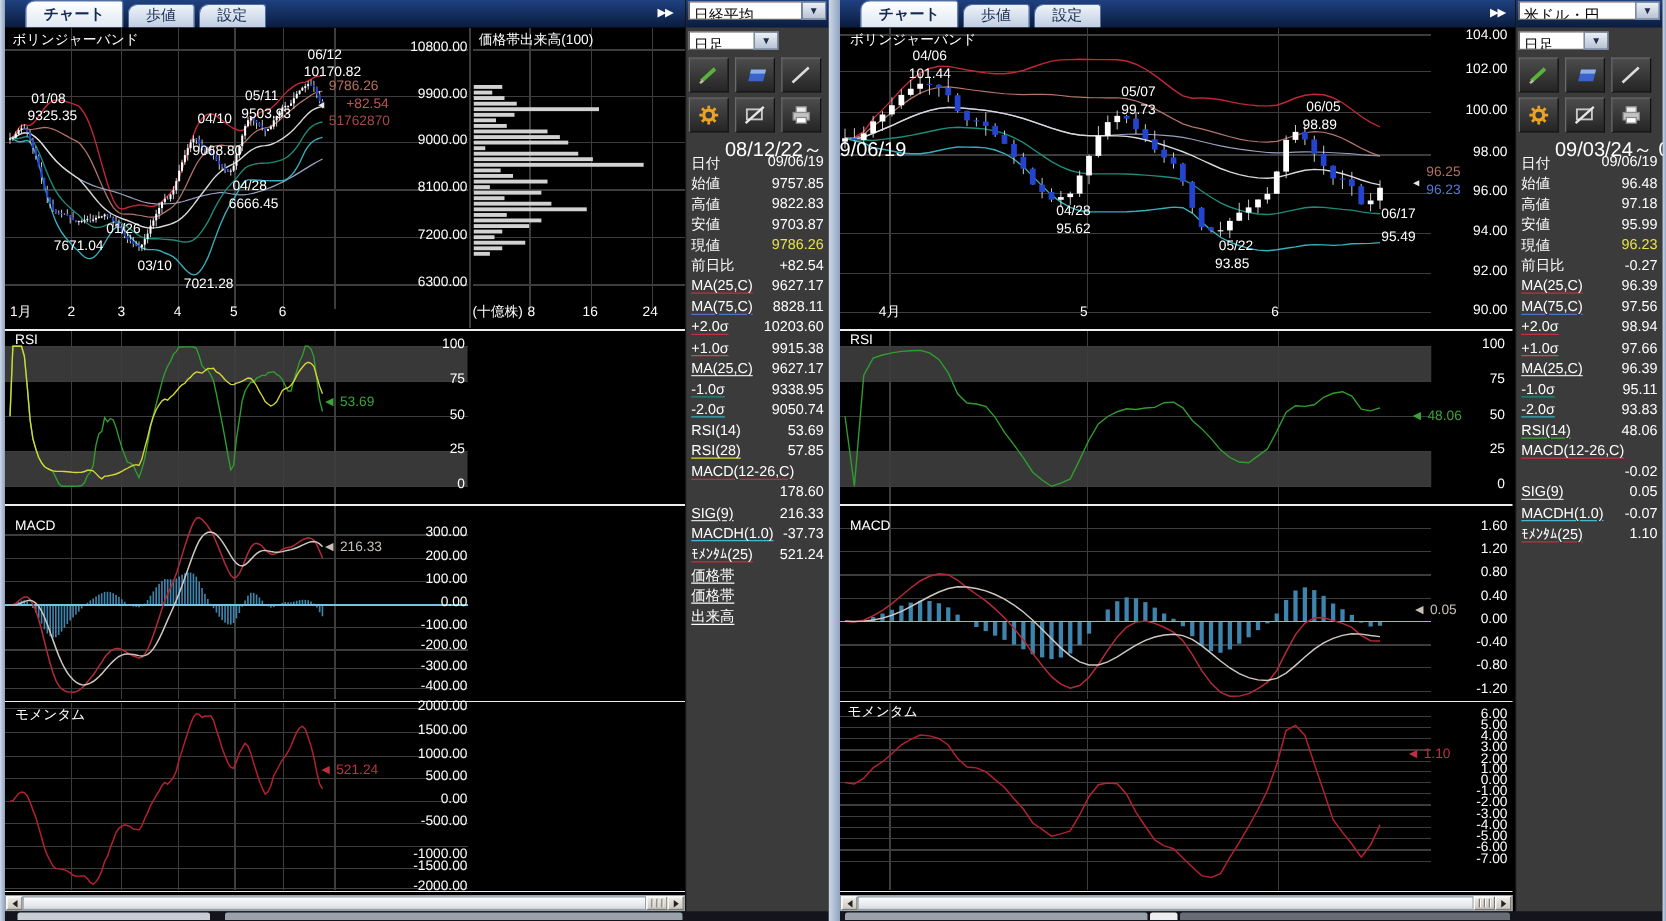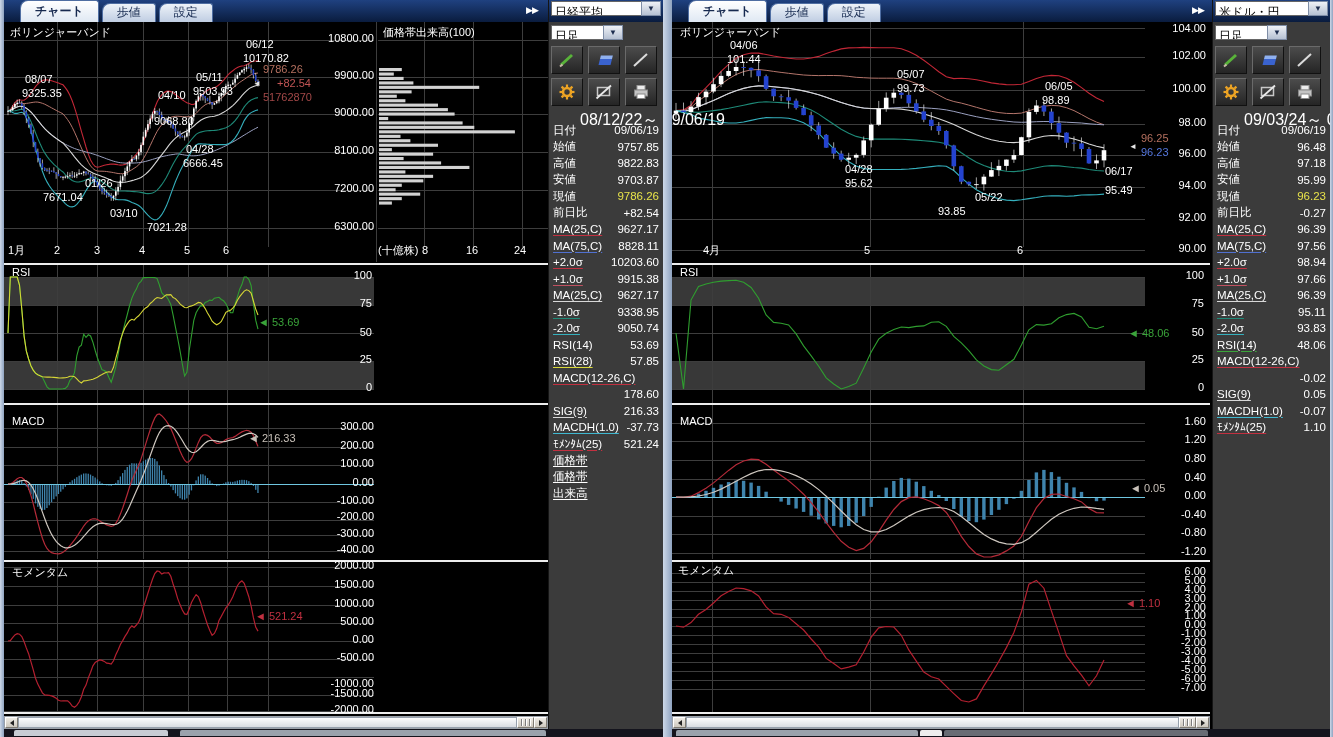--- a/index.html
+++ b/index.html
@@ -799,40 +799,40 @@
       <span class="clbl" style="right: 959px; top: 544px;">-400.00</span>
       <span class="clbl" style="right: 959px; top: 560px;">2000.00</span>
       <span class="clbl" style="right: 959px; top: 579px;">1500.00</span>
       <span class="clbl" style="right: 959px; top: 598px;">1000.00</span>
       <span class="clbl" style="right: 959px; top: 616px;">500.00</span>
       <span class="clbl" style="right: 959px; top: 634px;">0.00</span>
       <span class="clbl" style="right: 959px; top: 652px;">-500.00</span>
       <span class="clbl" style="right: 959px; top: 678px; margin-left: 28px;">-1000.00</span>
       <span class="clbl" style="right: 959px; top: 688px;">-1500.00</span>
       <span class="clbl" style="right: 959px; top: 704px;">-2000.00</span>
-      <span class="clbl" style="left: 25px; top: 74px;">08/07</span>
+      <span class="clbl" style="left: 25px; top: 74px;">01/08</span>
       <span class="clbl" style="left: 22px; top: 88px;">9325.35</span>
       <span class="clbl" style="left: 46px; top: 178px; padding-left: 39px;">01/26</span>
       <span class="clbl" style="left: 43px; top: 192px;">7671.04</span>
       <span class="clbl" style="left: 110px; top: 208px;">03/10</span>
       <span class="clbl" style="left: 107px; top: 222px; margin-left: 40px;">7021.28</span>
       <span class="clbl" style="left: 158px; top: 90px;">04/10</span>
       <span class="clbl" style="left: 154px; top: 116px;">9068.80</span>
       <span class="clbl" style="left: 186px; top: 144px;">04/28</span>
       <span class="clbl" style="left: 183px; top: 158px;">6666.45</span>
       <span class="clbl" style="left: 196px; top: 72px;">05/11</span>
       <span class="clbl" style="left: 193px; top: 86px;">9503.93</span>
       <span class="clbl" style="left: 246px; top: 39px;">06/12</span>
       <span class="clbl" style="left: 243px; top: 53px;">10170.82</span>
       <span class="clbl" style="left: 253px; top: 80px; color: rgb(232, 232, 232); font-size: 8px;">◄</span>
       <span class="clbl" style="left: 263px; top: 64px; color: rgb(181, 112, 95);">9786.26</span>
       <span class="clbl" style="left: 277px; top: 78px; color: rgb(194, 85, 85);">+82.54</span>
       <span class="clbl" style="left: 263px; top: 92px; color: rgb(163, 72, 72);">51762870</span>
       <span class="clbl" style="left: 258px; top: 317px; color: rgb(58, 164, 58);">◄ 53.69</span>
-      <span class="clbl" style="left: 248px; top: 433px; color: rgb(200, 192, 184);">◄ 216.33</span>
+      <span class="clbl" style="left: 258px; top: 433px; color: rgb(200, 192, 184);">◄ 216.33</span>
       <span class="clbl" style="left: 255px; top: 611px; color: rgb(192, 48, 64);">◄ 521.24</span>
       <span class="clbl" style="left: 680px; top: 27px;">ボリンジャーバンド</span>
       <span class="clbl" style="left: 680px; top: 267px;">RSI</span>
       <span class="clbl" style="left: 680px; top: 416px;">MACD</span>
       <span class="clbl" style="left: 678px; top: 565px;">モメンタム</span>
       <span class="clbl" style="right: 127px; top: 23px;">104.00</span>
       <span class="clbl" style="right: 127px; top: 50px;">102.00</span>
       <span class="clbl" style="right: 127px; top: 83px;">100.00</span>
       <span class="clbl" style="right: 127px; top: 117px;">98.00</span>
       <span class="clbl" style="right: 127px; top: 148px;">96.00</span>
@@ -871,21 +871,21 @@
       <span class="clbl" style="right: 127px; top: 682px;">-7.00</span>
       <span class="clbl" style="left: 730px; top: 40px;">04/06</span>
       <span class="clbl" style="left: 727px; top: 54px;">101.44</span>
       <span class="clbl" style="left: 897px; top: 69px;">05/07</span>
       <span class="clbl" style="left: 897px; top: 83px;">99.73</span>
       <span class="clbl" style="left: 1045px; top: 81px;">06/05</span>
       <span class="clbl" style="left: 1042px; top: 95px;">98.89</span>
       <span class="clbl" style="left: 845px; top: 164px;">04/28</span>
       <span class="clbl" style="left: 845px; top: 178px;">95.62</span>
       <span class="clbl" style="left: 975px; top: 192px;">05/22</span>
-      <span class="clbl" style="left: 938px; top: 206px; text-align: center;">93.85</span>
+      <span class="clbl" style="left: 972px; top: 206px; text-align: center;">93.85</span>
       <span class="clbl" style="left: 1105px; top: 166px;">06/17</span>
       <span class="clbl" style="left: 1105px; top: 185px;">95.49</span>
       <span class="clbl" style="left: 1129px; top: 143px; color: rgb(232, 232, 232); font-size: 8px;">◄</span>
       <span class="clbl" style="left: 1141px; top: 133px; color: rgb(181, 112, 95);">96.25</span>
       <span class="clbl" style="left: 1141px; top: 147px; color: rgb(85, 119, 221);">96.23</span>
       <span class="clbl" style="left: 1128px; top: 328px; color: rgb(58, 164, 58);">◄ 48.06</span>
       <span class="clbl" style="left: 1130px; top: 483px; color: rgb(200, 192, 184);">◄ 0.05</span>
       <span class="clbl" style="left: 1125px; top: 598px; color: rgb(192, 48, 64);">◄ 1.10</span>
     </div>
 

